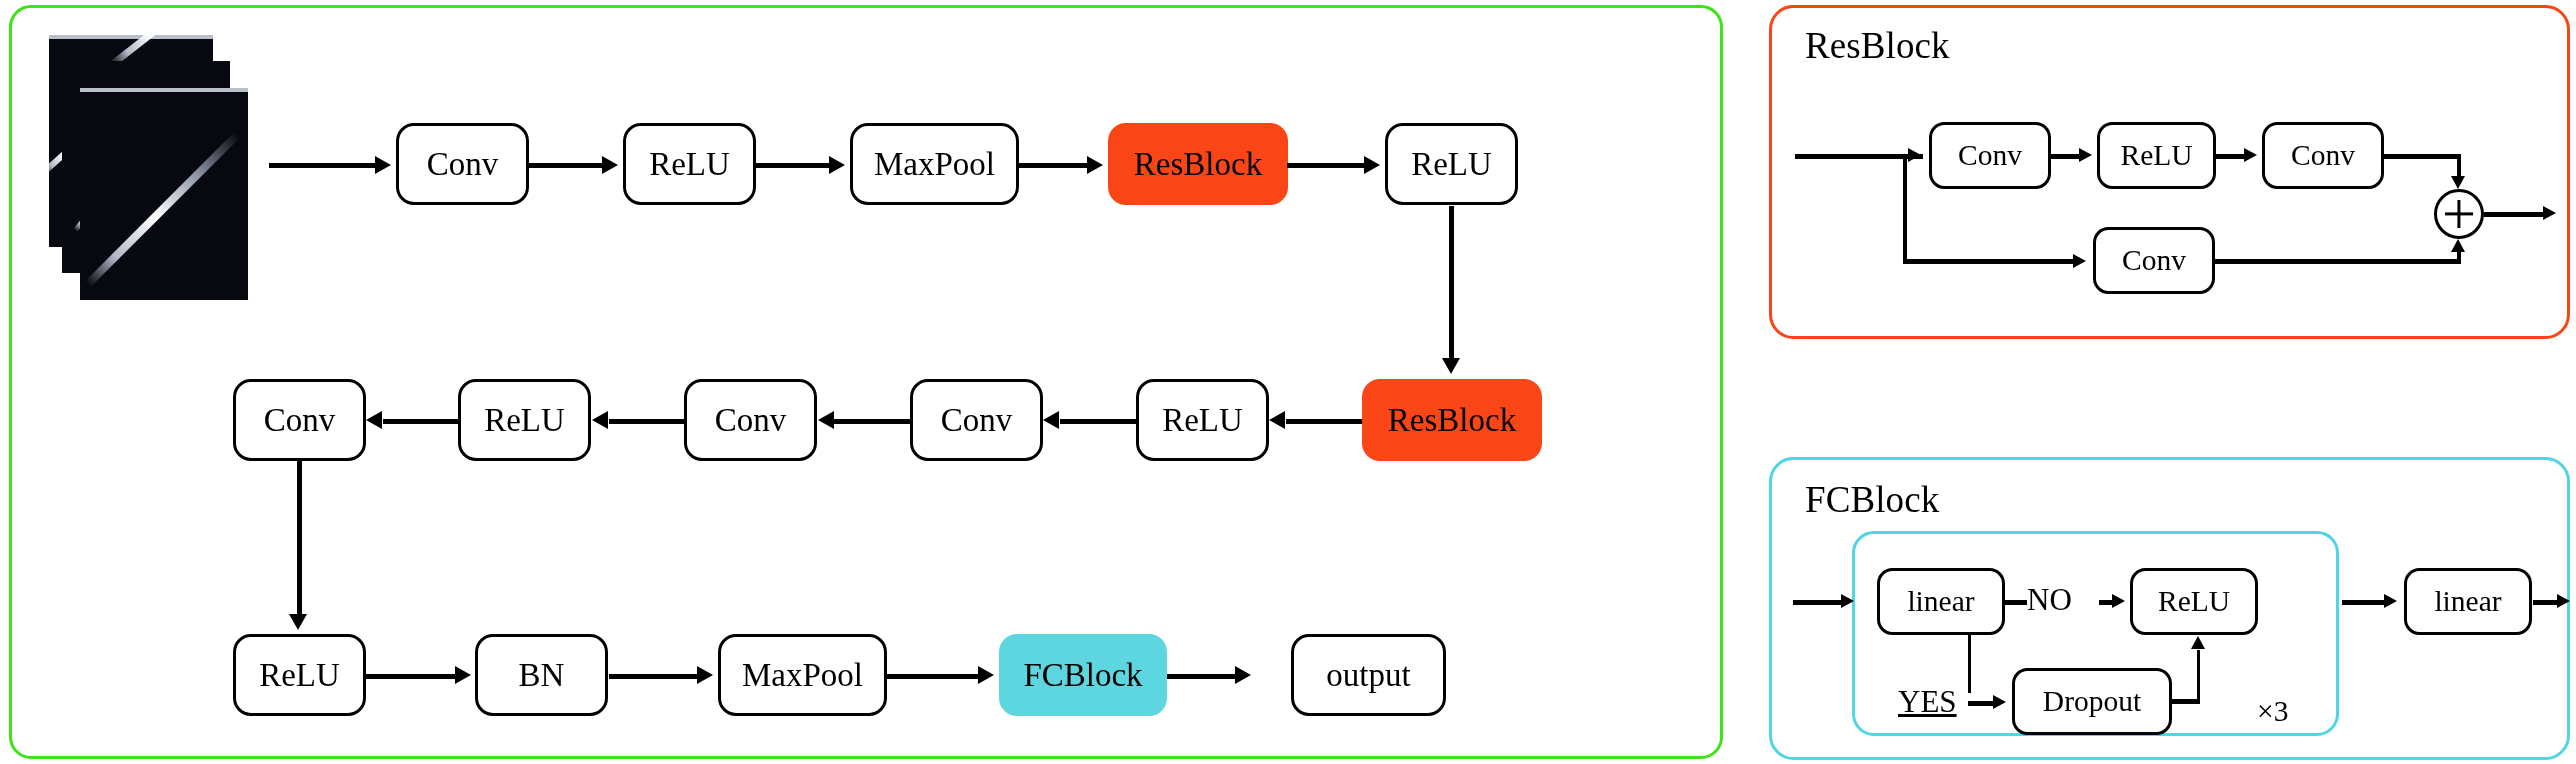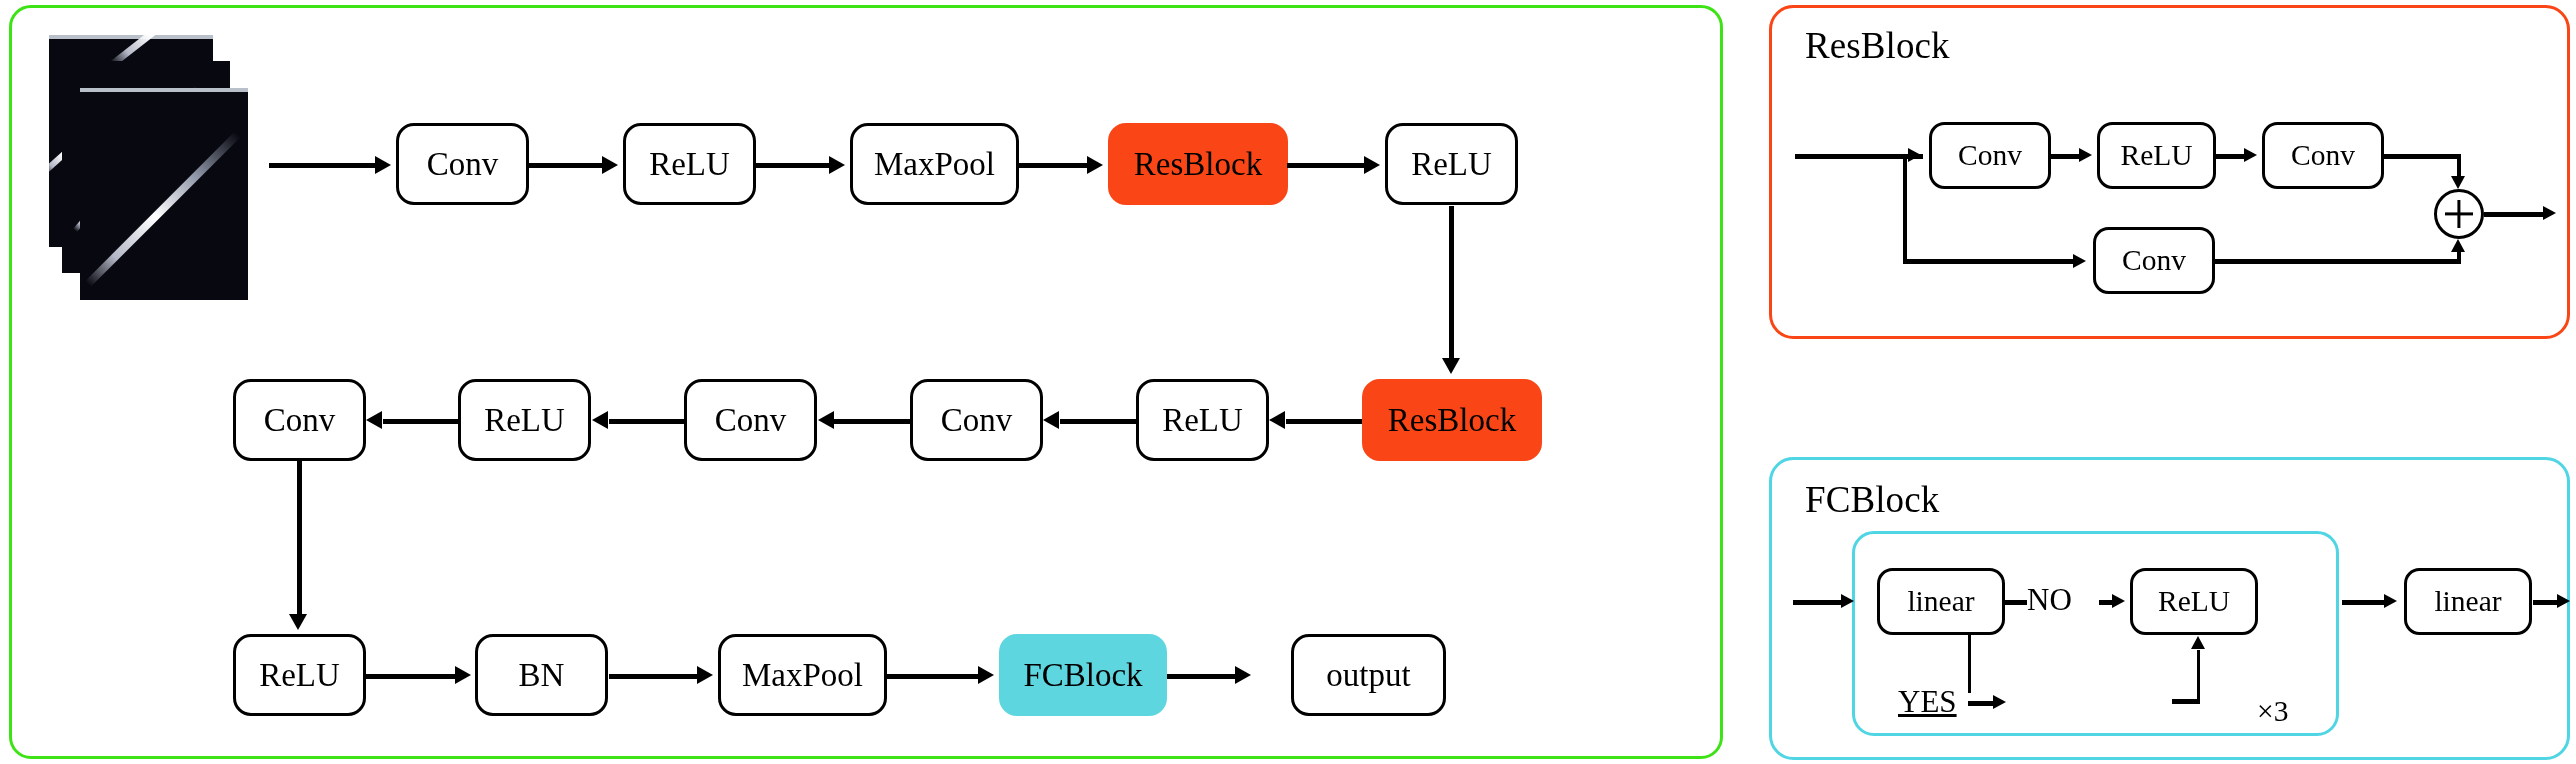--- a/index.html
+++ b/index.html
@@ -302,20 +302,21 @@
     <div class="hline" style="left:327px; top:140px; width:15.4px;"></div>
     <div class="arrow-r sm" style="left:340px; top:134px;"></div>
 
     <div class="node small" style="left:358px; top:108px; width:128px; height:67px;">ReLU</div>
 
     <div class="vline" style="left:196px; top:174px; width:3.2px; height:59px;"></div>
     <div class="ltext" style="left:126px; top:226px;text-decoration:underline;">YES</div>
     <div class="hline" style="left:196px; top:241px; width:27px;"></div>
     <div class="arrow-r sm" style="left:221px; top:235px;"></div>
 
+    <div class="node small" style="left:240px; top:208px; width:160px; height:67px;">Dropout</div>
 
     <div class="hline" style="left:400px; top:239px; width:28px;"></div>
     <div class="vline" style="left:425px; top:190px; width:3.2px; height:51px;"></div>
     <div class="arrow-u sm" style="left:419px; top:176px;"></div>
 
     <div class="ltext xmul" style="left:485px; top:237px;">×3</div>
 
     <div class="hline" style="left:570px; top:140px; width:46px;"></div>
     <div class="arrow-r sm" style="left:612px; top:134px;"></div>
 

